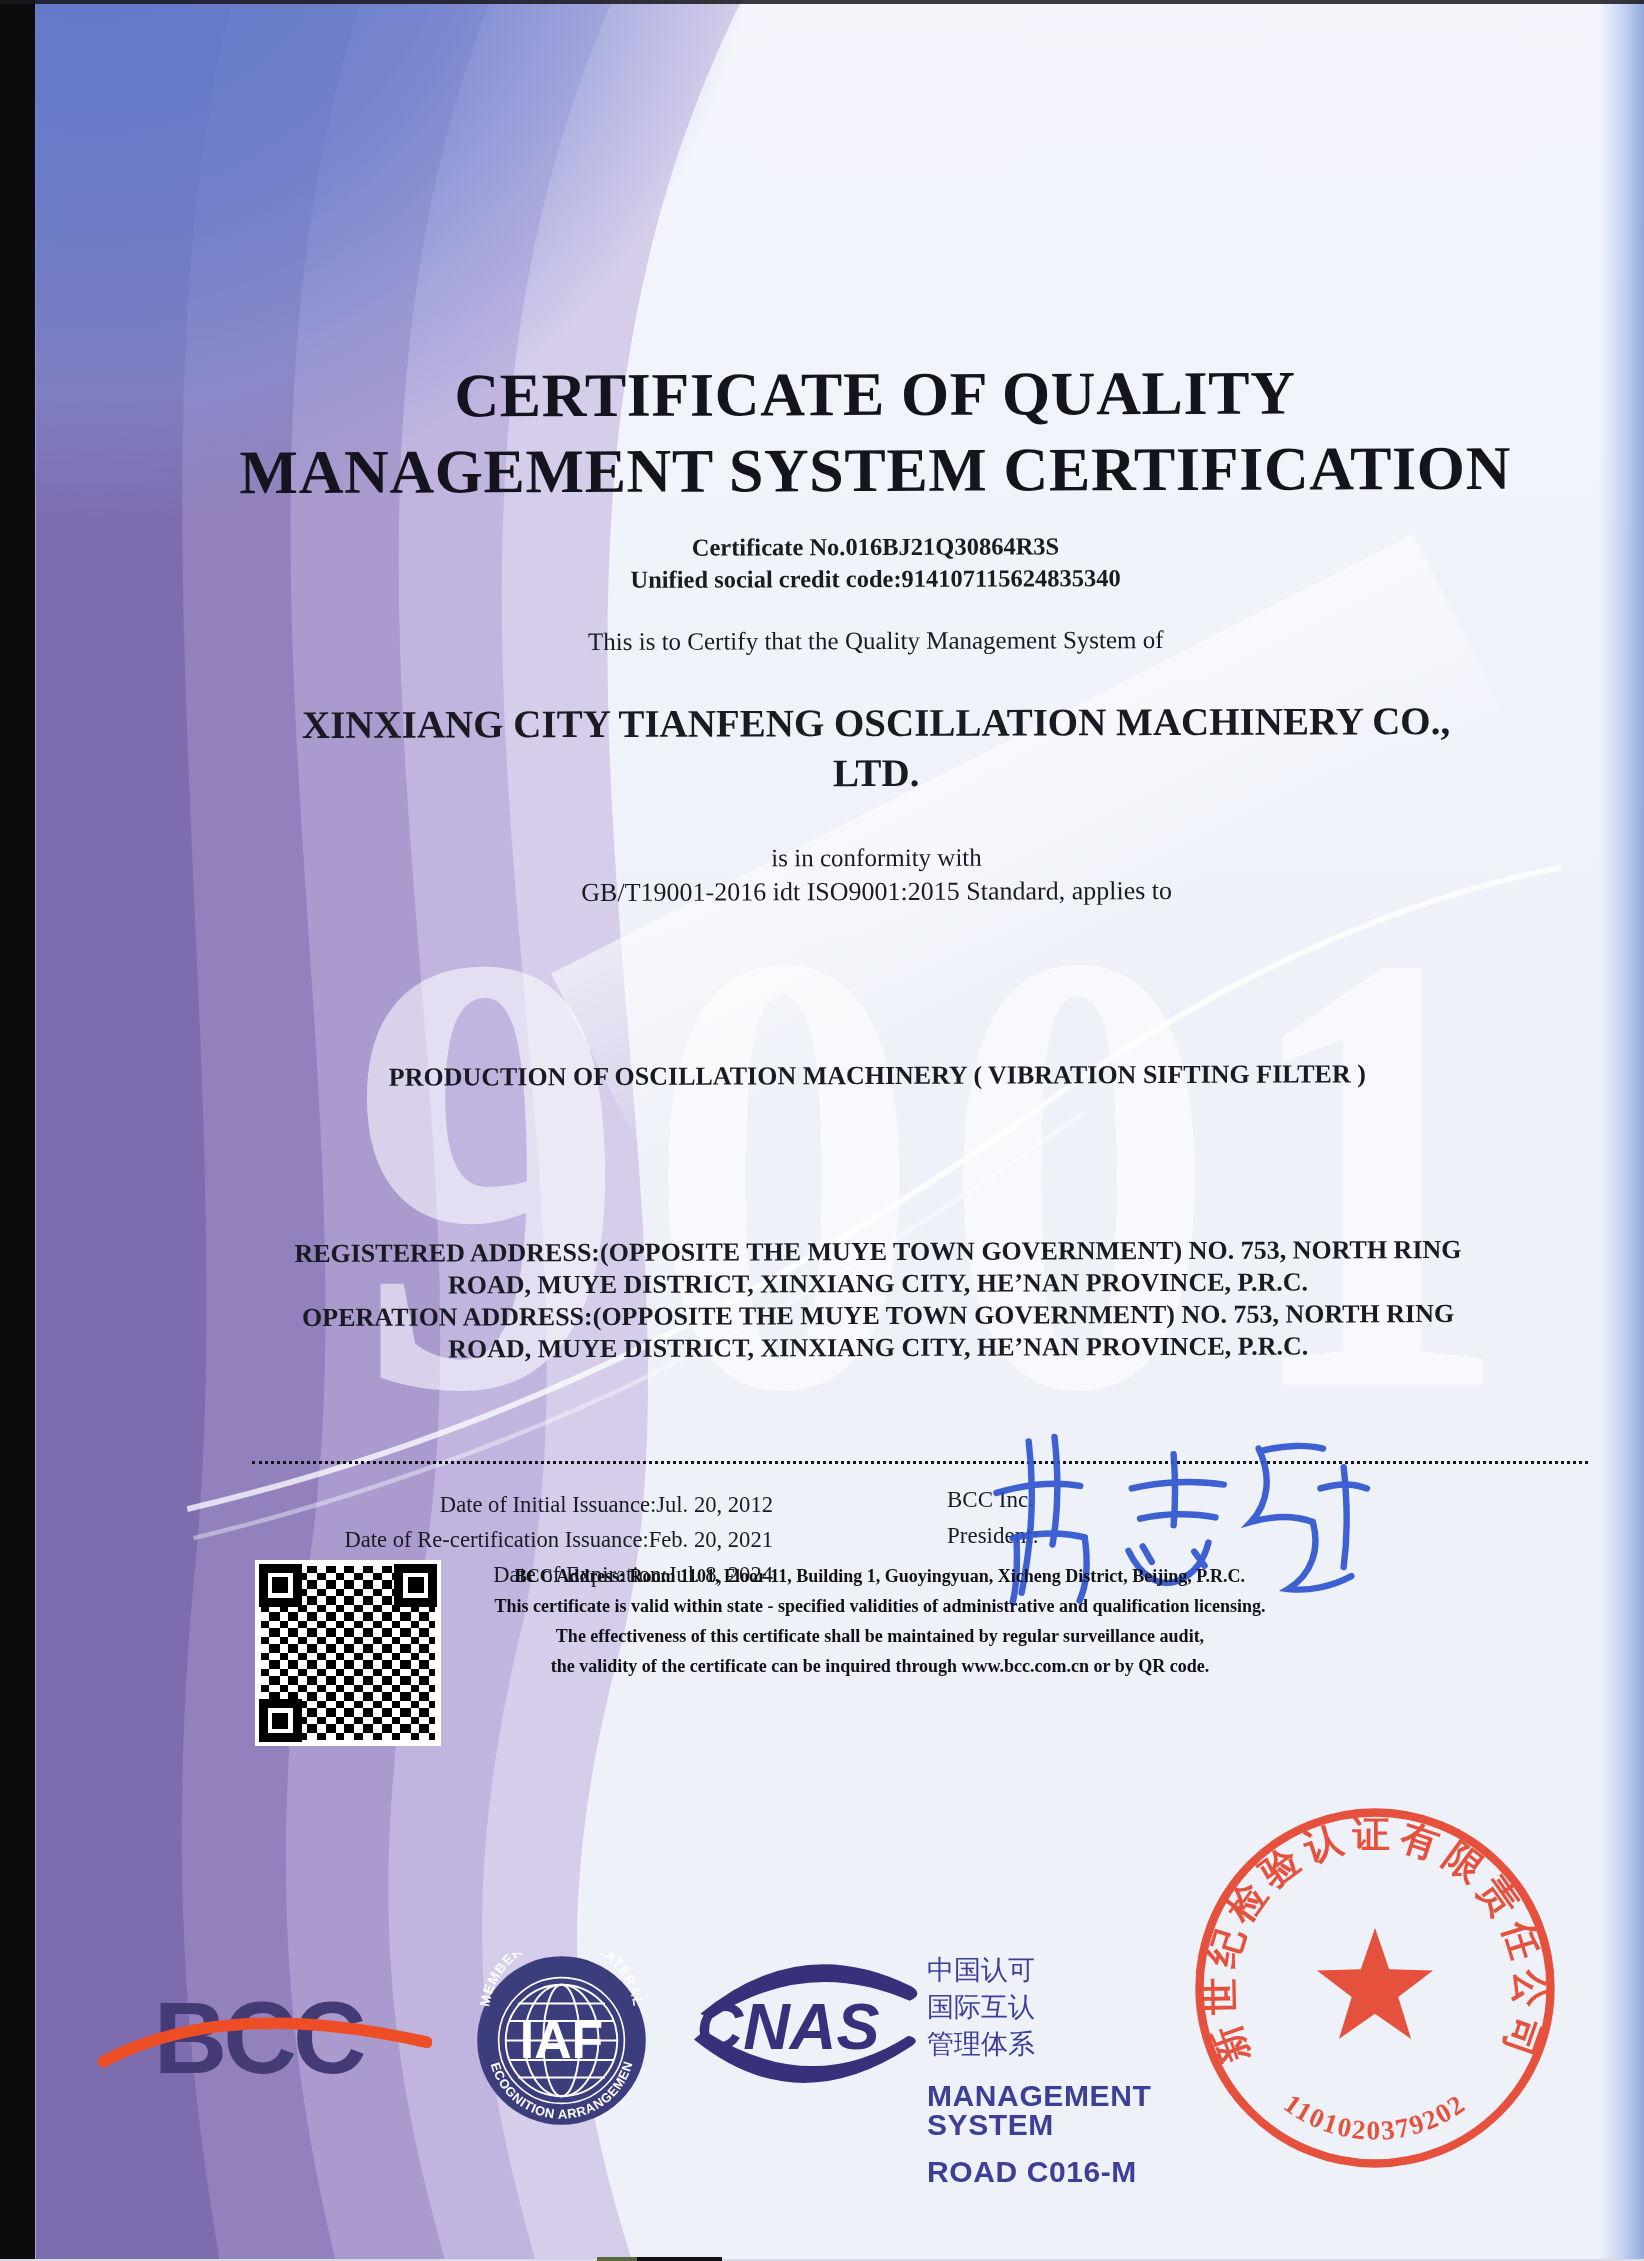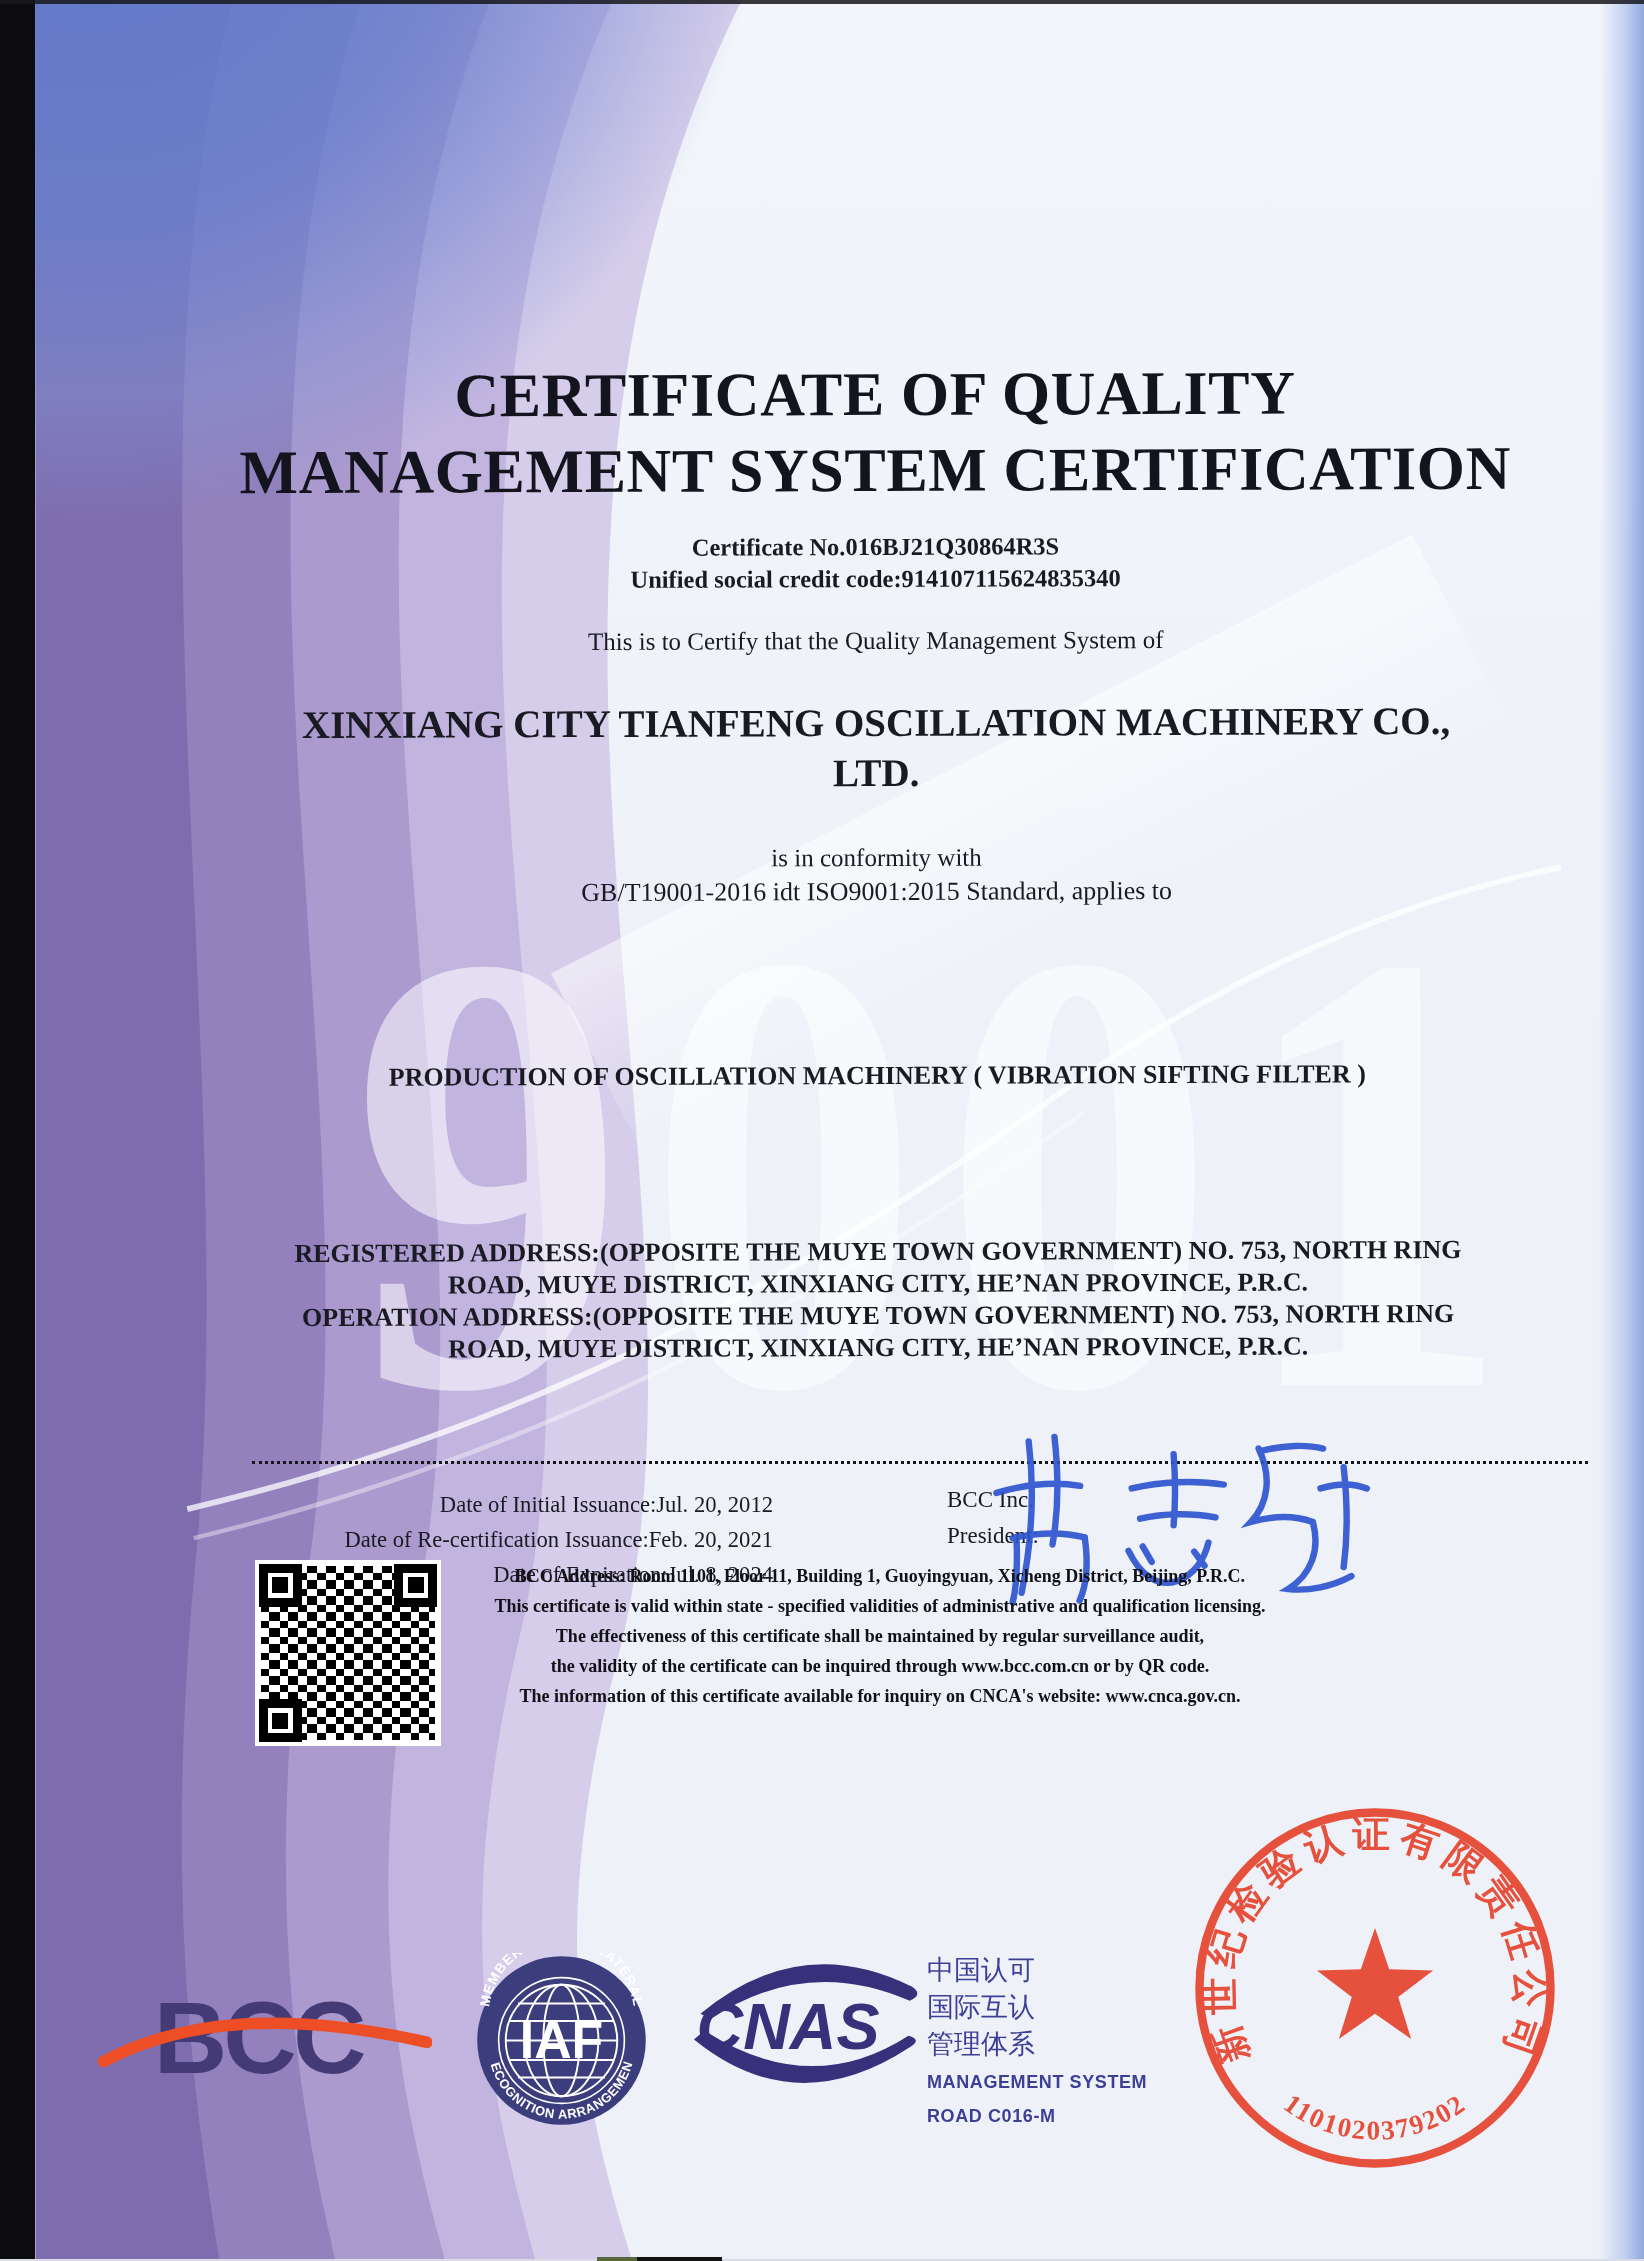--- a/index.html
+++ b/index.html
@@ -63,21 +63,21 @@
       repeating-linear-gradient(0deg,#000 0 7px,#fff 7px 16px),
       repeating-linear-gradient(90deg,#000 0 8.4px,#fff 8.4px 18.7px);
     background-blend-mode:difference;}
   .finder{position:absolute;width:43px;height:43px;border:9px solid #000;background:#fff;box-sizing:border-box;}
   .finder::after{content:'';position:absolute;inset:4.5px;background:#000;}
   .f-tl{left:3.9px;top:3.9px;} .f-tr{right:3.9px;top:3.9px;} .f-bl{left:3.9px;bottom:3.9px;}
   
   .accr{left:927px;top:1952px;width:271px;text-align:left;color:#3c3f95;
         font-family:"Liberation Sans","DejaVu Sans",sans-serif;}
   .accr .cn{font-size:27px;line-height:37px;}
-  .accr .en{font-size:18px;font-weight:bold;line-height:29px;letter-spacing:0.6px;margin-top:5px;}
+  .accr .en{font-size:30px;font-weight:bold;line-height:29px;letter-spacing:0.6px;margin-top:18px;}
   svg text{font-family:"Liberation Sans","DejaVu Sans",sans-serif;}
   .serifsvg{font-family:"Liberation Serif","DejaVu Serif",serif;}
 </style>
 </head>
 <body>
 
 <div class="page">
 
   <svg class="abs bands" viewBox="0 0 2550 3506" aria-hidden="true">
     <path d="M 55,0 L 1150,0 C 700,900 1150,1900 950,2600 C 850,3000 900,3250 980,3506 L 55,3506 Z" fill="#d5cdea"></path>
@@ -164,21 +164,20 @@
     <div class="finder f-tl"></div>
     <div class="finder f-tr"></div>
     <div class="finder f-bl"></div>
   </div>
 
   <div class="abs footnote">
     <div>BCC Address: Room 1101, Floor 11, Building 1, Guoyingyuan, Xicheng District, Beijing, P.R.C.</div>
     <div>This certificate is valid within state - specified validities of administrative and qualification licensing.</div>
     <div>The effectiveness of this certificate shall be maintained by regular surveillance audit,</div>
     <div>the validity of the certificate can be inquired through www.bcc.com.cn or by QR code.</div>
-    <div>The information of this certificate available for inquiry on CNCA's website: www.cnca.gov.cn.</div>
   </div>
 
   <svg class="abs" style="left:97px;top:1970px;width:335px;height:129px" viewBox="0 0 520 200">
     <text x="88" y="160" font-size="158" font-weight="900" letter-spacing="-6" fill="#433a76">BCC</text>
     <path d="M 10,142 C 130,78 290,62 512,112" stroke="#ee4e26" stroke-width="18" fill="none" stroke-linecap="round"></path>
   </svg>
 
   <svg class="abs" style="left:474px;top:1953px;width:175px;height:175px" viewBox="0 0 270 270">
     <circle cx="135" cy="135" r="130" fill="#3c3d7d"></circle>
     <circle cx="135" cy="135" r="97" fill="none" stroke="#ffffff" stroke-width="2.5"></circle>

